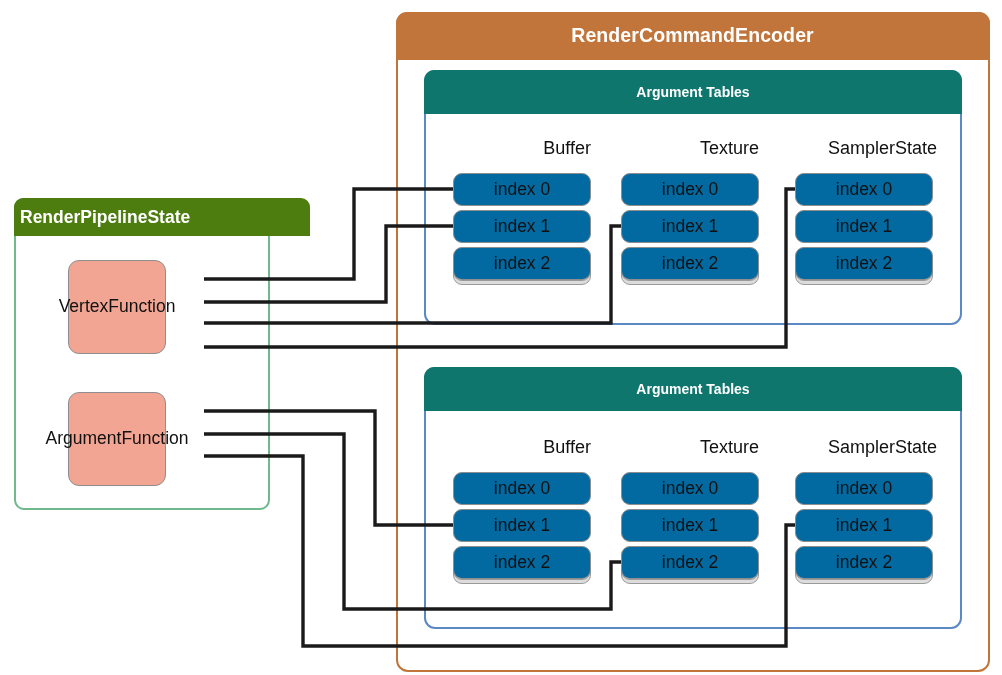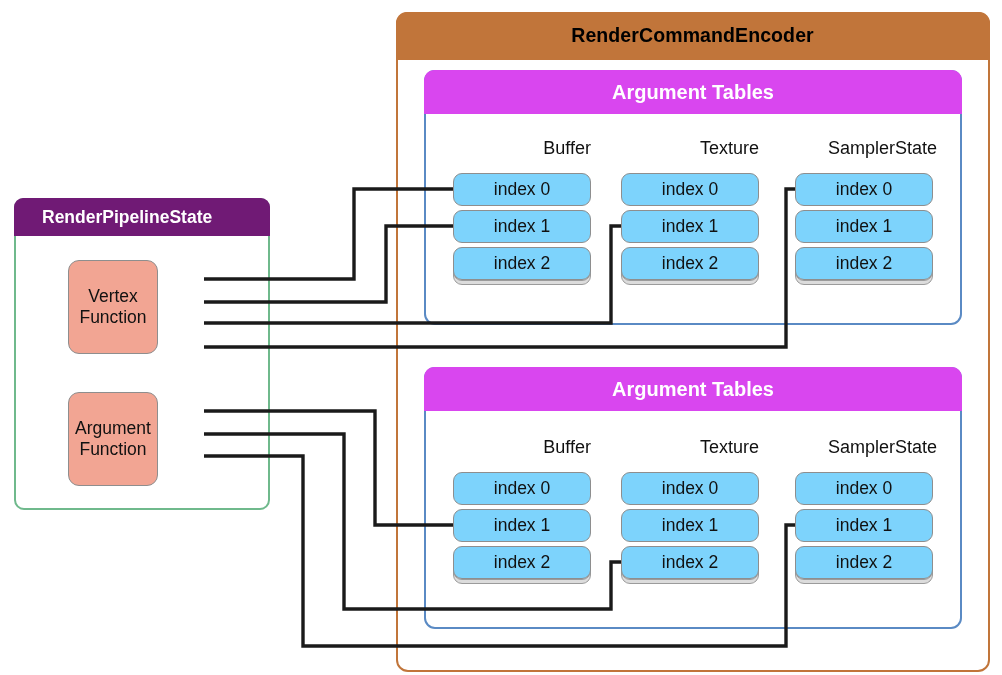--- a/index.html
+++ b/index.html
@@ -30,69 +30,69 @@
     width: 594px; height: 660px;
     border: 2.5px solid #C1753A;
   }
   .panel-encoder-head {
     position: absolute;
     left: -2.5px; top: -2.5px;
     width: 594px; height: 48px;
     box-sizing: border-box;
     background: #C1753A;
     border-radius: 11px 11px 0 0;
-    color: #000000;
+    color: #ffffff;
     font-size: 19.5px;
     font-weight: bold;
     display: flex;
     align-items: center;
     justify-content: center;
     letter-spacing: 0.1px;
   }
 
   .panel-pipeline {
     left: 14px; top: 198px;
     width: 256px; height: 312px;
     border: 2px solid #6FB98C;
     border-radius: 10px;
   }
   .panel-pipeline-head {
     position: absolute;
     left: -2px; top: -2px;
-    width: 256px; height: 38px;
-    box-sizing: border-box;
-    background: #701a75;
+    width: 296px; height: 38px;
+    box-sizing: border-box;
+    background: #4d7c0f;
     border-radius: 9px 9px 0 0;
     color: #ffffff;
     font-size: 17.5px;
     font-weight: bold;
     display: flex;
     align-items: center;
-    padding-left: 28px;
+    padding-left: 6px;
   }
 
   
   .argtable {
     position: absolute;
     box-sizing: border-box;
     left: 424px;
     width: 538px;
     border: 2px solid #5A8AC4;
     border-radius: 11px;
     background: transparent;
   }
   .argtable-head {
     position: absolute;
     left: -2px; top: -2px;
     width: 538px; height: 44px;
     box-sizing: border-box;
-    background: #d946ef;
+    background: #0f766e;
     border-radius: 10px 10px 0 0;
     color: #ffffff;
-    font-size: 20px;
+    font-size: 14px;
     font-weight: bold;
     display: flex;
     align-items: center;
     justify-content: center;
   }
   .argtable-top { top: 70px; height: 255px; }
   .argtable-bottom { top: 367px; height: 262px; }
 
   
   .col-label {
@@ -117,42 +117,42 @@
     background: #DCDCDC;
     border: 1.5px solid #9B9B9B;
     border-radius: 9px;
   }
   .idx {
     position: absolute;
     box-sizing: border-box;
     left: 0;
     width: 138px;
     height: 33px;
-    background: #7dd3fc;
+    background: #0369a1;
     border: 1.5px solid #8E8E8E;
     border-radius: 9px;
     font-size: 17.5px;
     color: #111111;
     display: flex;
     align-items: center;
     justify-content: center;
   }
 
   
   .fnbox {
     position: absolute;
     box-sizing: border-box;
-    width: 90px;
+    width: 98px;
     background: #F2A593;
     border: 1.5px solid #8E8E8E;
     border-radius: 11px;
     font-size: 17.5px;
     color: #111111;
     display: flex;
-    flex-direction: column;
+    flex-direction: row;
     align-items: center;
     justify-content: center;
     line-height: 1.22;
     text-align: center;
   }
   .fn-vertex { left: 68px; top: 260px; height: 94px; }
   .fn-fragment { left: 68px; top: 392px; height: 94px; }
 
   
   #wires {

